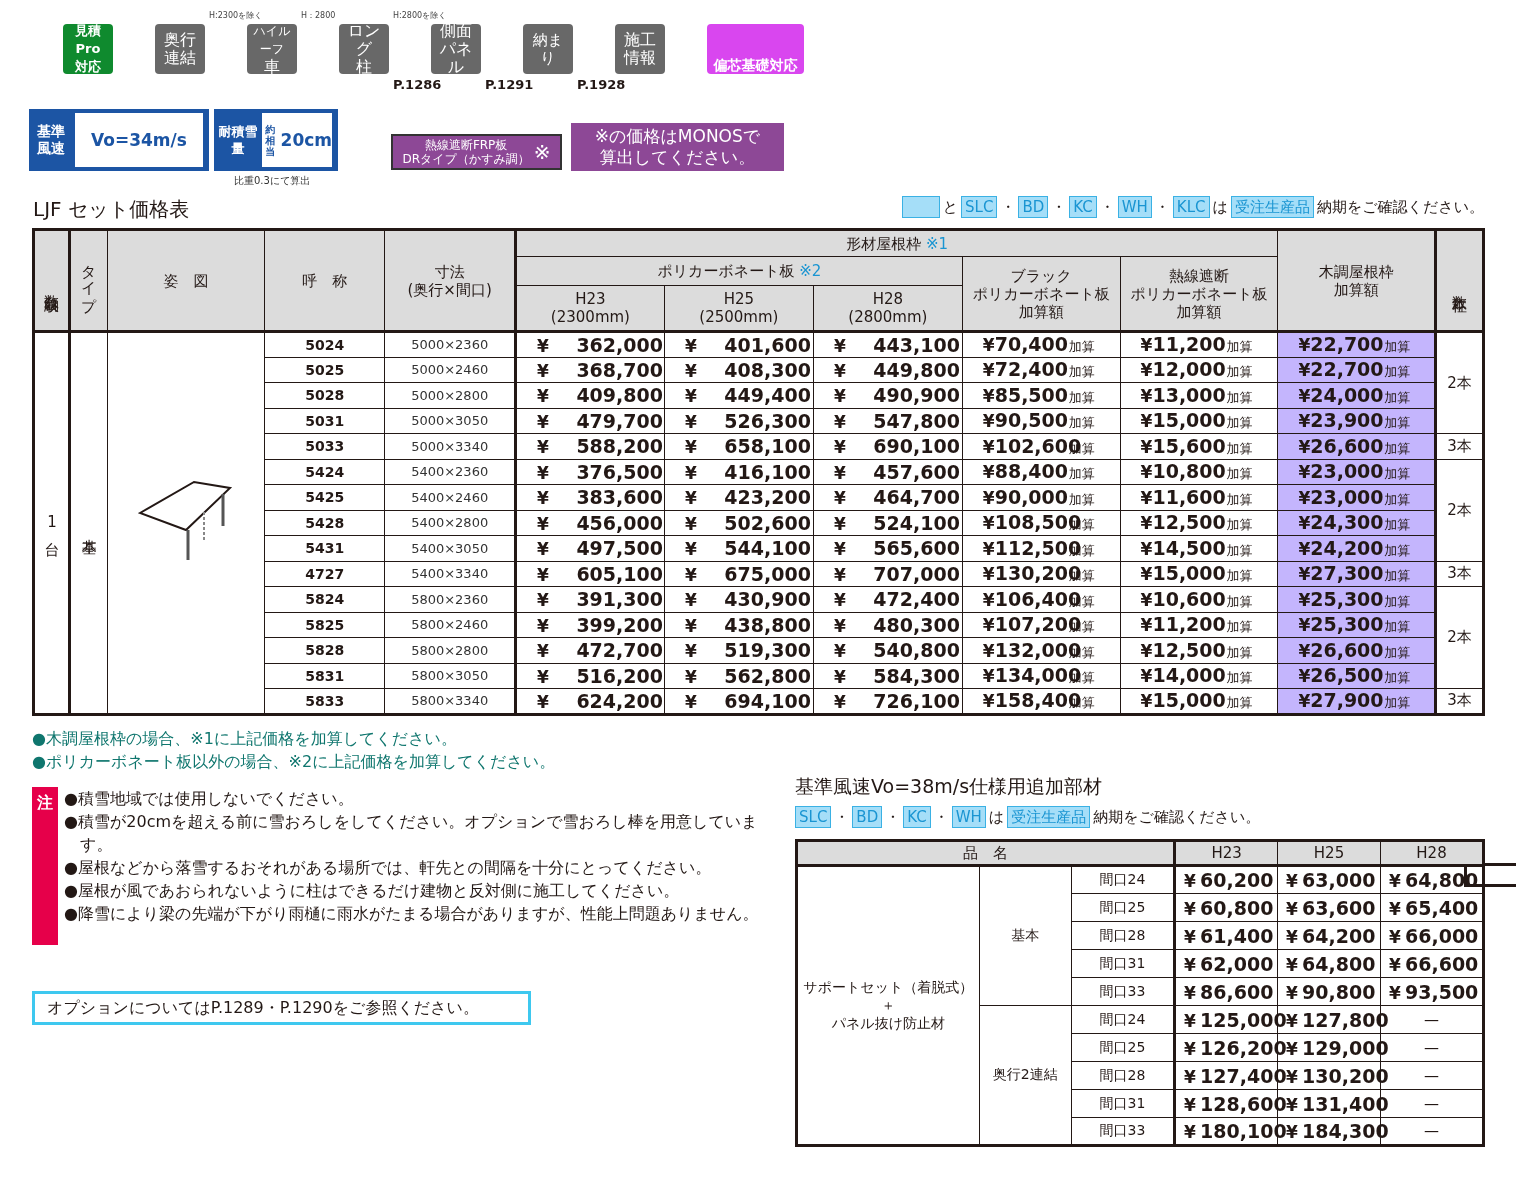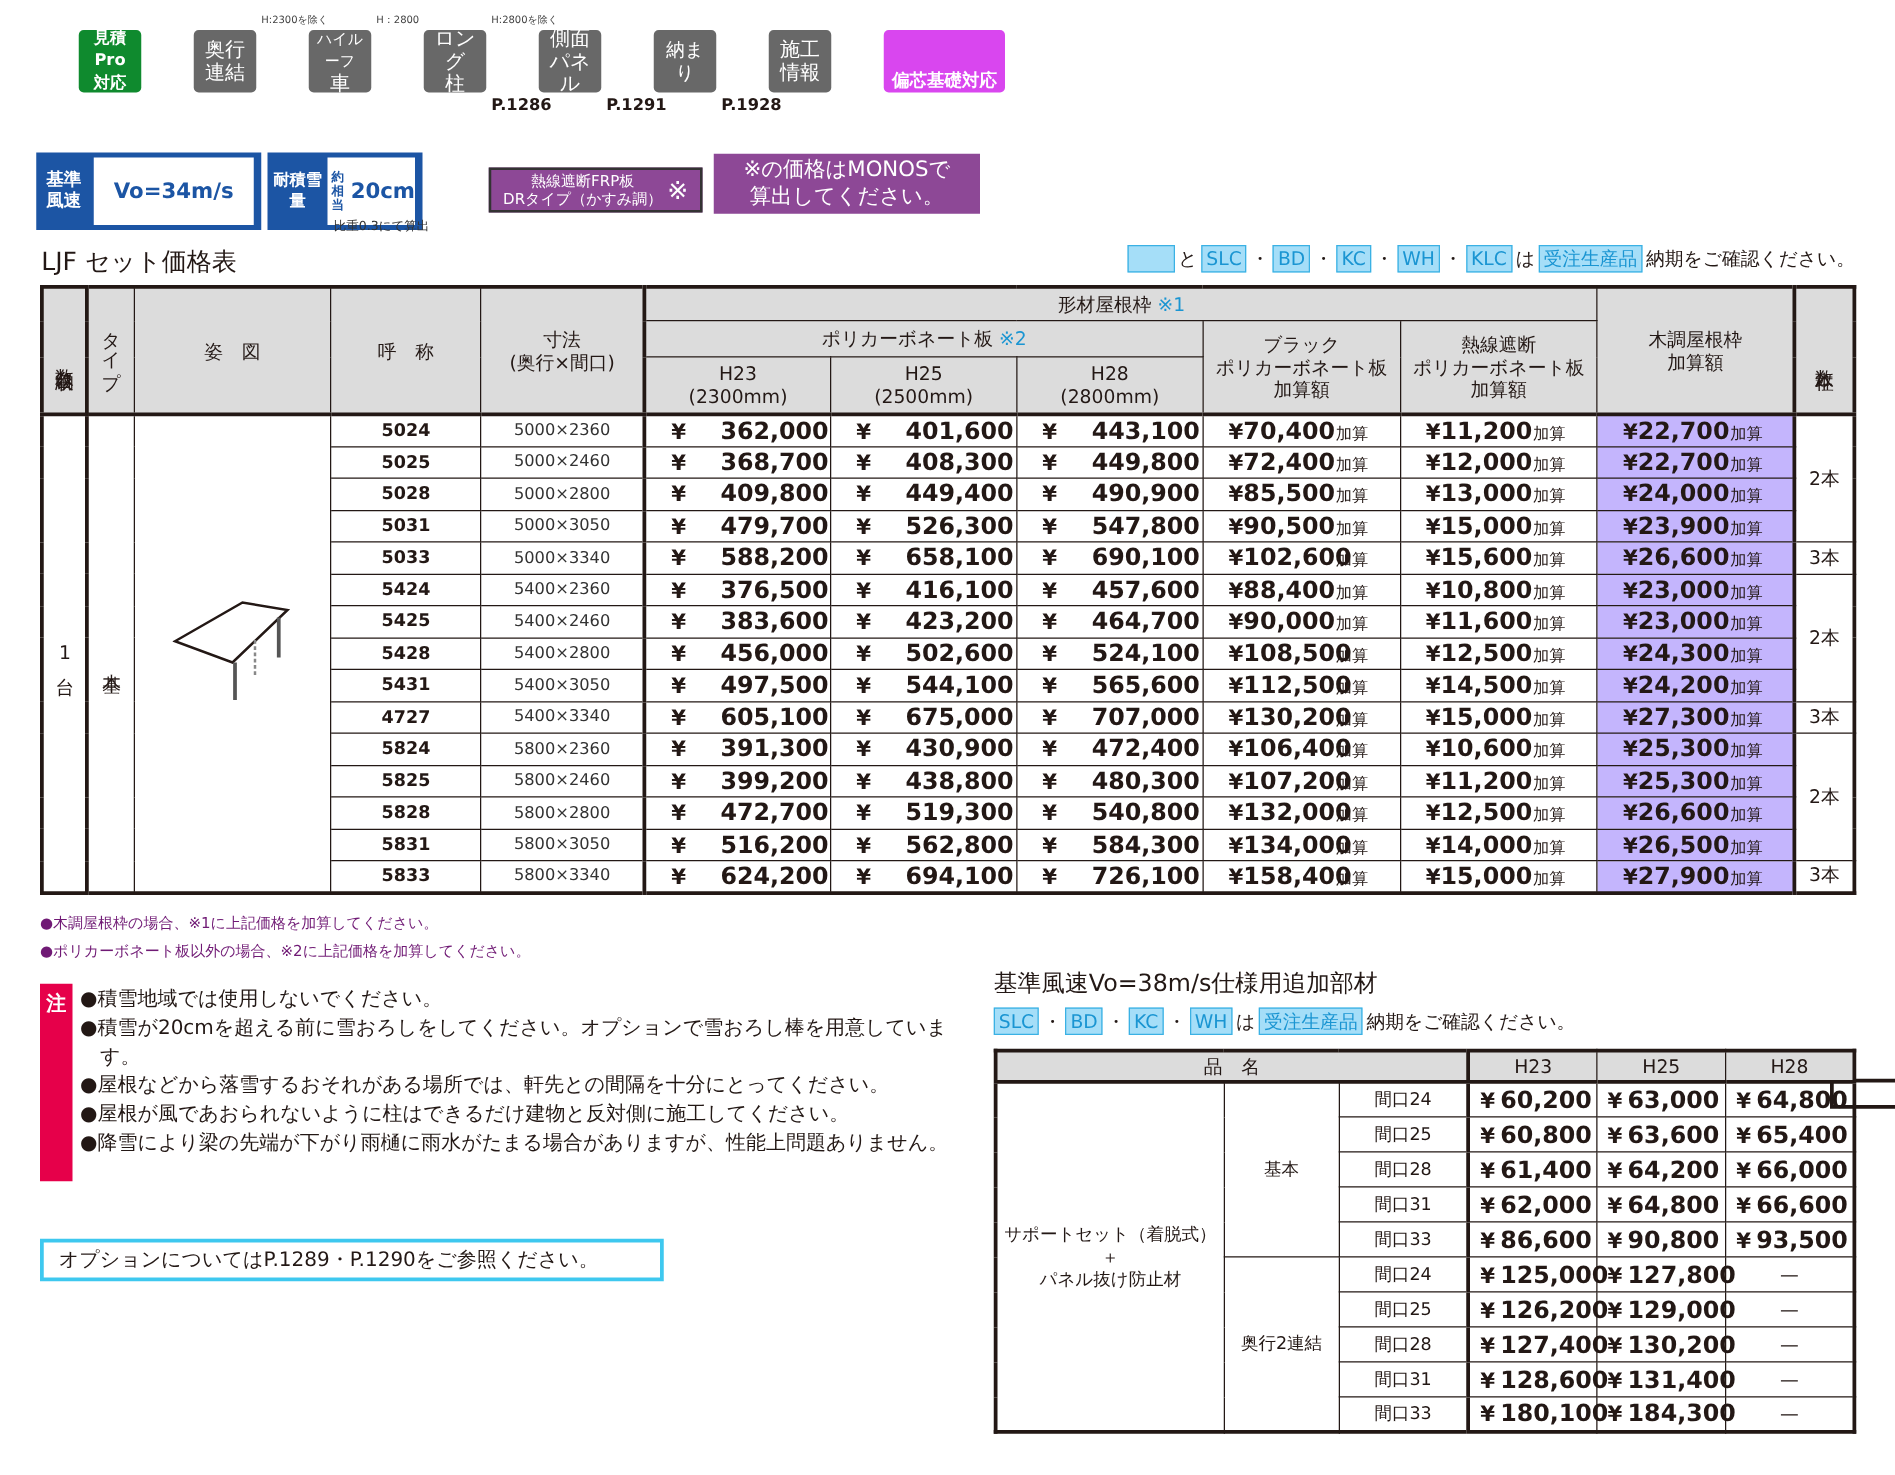--- a/index.html
+++ b/index.html
@@ -11,24 +11,24 @@
   .badge-wrap { position: relative; padding-left: 38px; }
   .badge { height: 50px; border-radius: 4px; color: #fff; display: flex; align-items: center; justify-content: center; text-align: center; font-size: 15px; line-height: 18px; font-weight: bold; padding: 0 3px; }
   .badge.green { background: #0f8a2e; width: 50px; font-size: 13px; }
   .badge.gray { background: #686868; font-weight: normal; font-size: 16px; }
   .badge.red { background: #d946ef; width: 97px; font-size: 14px; align-items: flex-end; }
   .badge.red .sub { font-size: 12px; }
   .badge-note { position: absolute; top: -14px; left: 0; font-size: 8px; color: #444; white-space: nowrap; }
   .badge-page { position: absolute; top: 53px; left: 0; font-size: 13px; font-weight: bold; white-space: nowrap; }
 
   
-  .spec { position: absolute; top: 109px; height: 62px; background: #1c55a4; display: flex; align-items: center; padding: 4px; color: #fff; margin-top: 13px; }
+  .spec { position: absolute; top: 109px; height: 62px; background: #1c55a4; display: flex; align-items: center; padding: 4px; color: #fff; }
   .spec .lbl { font-size: 14px; line-height: 17px; font-weight: bold; text-align: center; width: 36px; }
   .spec .val { background: #fff; color: #1c55a4; height: 54px; display: flex; align-items: center; justify-content: center; font-weight: bold; }
-  .spec-note { position: absolute; left: 234px; top: 174px; font-size: 10px; color: #333; margin-left: 33px; }
+  .spec-note { position: absolute; left: 234px; top: 174px; font-size: 10px; color: #333; }
 
   .purple1 { position: absolute; left: 391px; top: 134px; width: 171px; height: 36px; background: #8d4896; border: 2px solid #333; color: #fff; font-size: 12px; line-height: 14px; display: flex; align-items: center; justify-content: center; text-align: center; }
   .purple1 .mark { font-size: 20px; margin-left: 4px; }
   .purple2 { position: absolute; left: 571px; top: 123px; width: 213px; height: 48px; background: #8d4896; color: #fff; font-size: 17px; line-height: 21px; display: flex; align-items: center; justify-content: center; text-align: center; }
 
   .title { position: absolute; left: 33px; top: 196px; font-size: 20px; color: #231815; }
 
   .legend { position: absolute; right: 32px; top: 196px; display: flex; align-items: center; gap: 3px; font-size: 15px; }
   .chip { background: #a5def8; border: 1px solid #3ab1e4; color: #1a95d2; padding: 0 3px; height: 22px; line-height: 20px; font-size: 15px; }
   .chip.empty { width: 38px; }
@@ -48,21 +48,21 @@
   .price .yen { display: inline-block; width: 26px; text-align: left; padding-left: 20px; box-sizing: content-box; font-size: 17px; }
   .price .num { display: inline-block; width: 100px; text-align: right; }
   .addp { font-weight: bold; font-size: 19px; white-space: nowrap; padding-left: 20px !important; }
   .addp .yen { font-size: 17px; }
   .addp .num { display: inline-block; width: 72px; text-align: right; }
   .addp .suf { font-size: 13px; font-weight: normal; margin-left: 2px; }
   .blue { background: #c4b5fd; }
   .ncol { text-align: center; font-size: 15px; }
   .note-blue { color: #1a95d2; }
 
-  .foot-notes { position: absolute; left: 32px; top: 727px; color: #701a75; font-size: 12px; line-height: 23px; }
+  .foot-notes { position: absolute; left: 32px; top: 727px; color: #0f766e; font-size: 16px; line-height: 23px; }
   .caution { position: absolute; left: 32px; top: 787px; width: 730px; }
   .caution .bar { position: absolute; left: 0; top: 0; width: 26px; height: 158px; background: #e6004a; color: #fff; font-weight: bold; font-size: 16px; text-align: center; padding-top: 6px; }
   .caution ul { list-style: none; margin-left: 32px; font-size: 16px; line-height: 23px; }
   .caution li { padding-left: 16px; text-indent: -16px; }
   .option-box { position: absolute; left: 32px; top: 991px; width: 499px; height: 34px; border: 3px solid #3ec8ef; font-size: 16px; line-height: 28px; padding-left: 12px; }
 
   .sub-title { position: absolute; left: 795px; top: 774px; font-size: 19px; }
   .sub-legend { position: absolute; left: 795px; top: 806px; display: flex; align-items: center; gap: 3px; font-size: 15px; }
 
   .sub { position: absolute; left: 795px; top: 839px; width: 690px; border: 3px solid #231815; font-size: 14px; }

